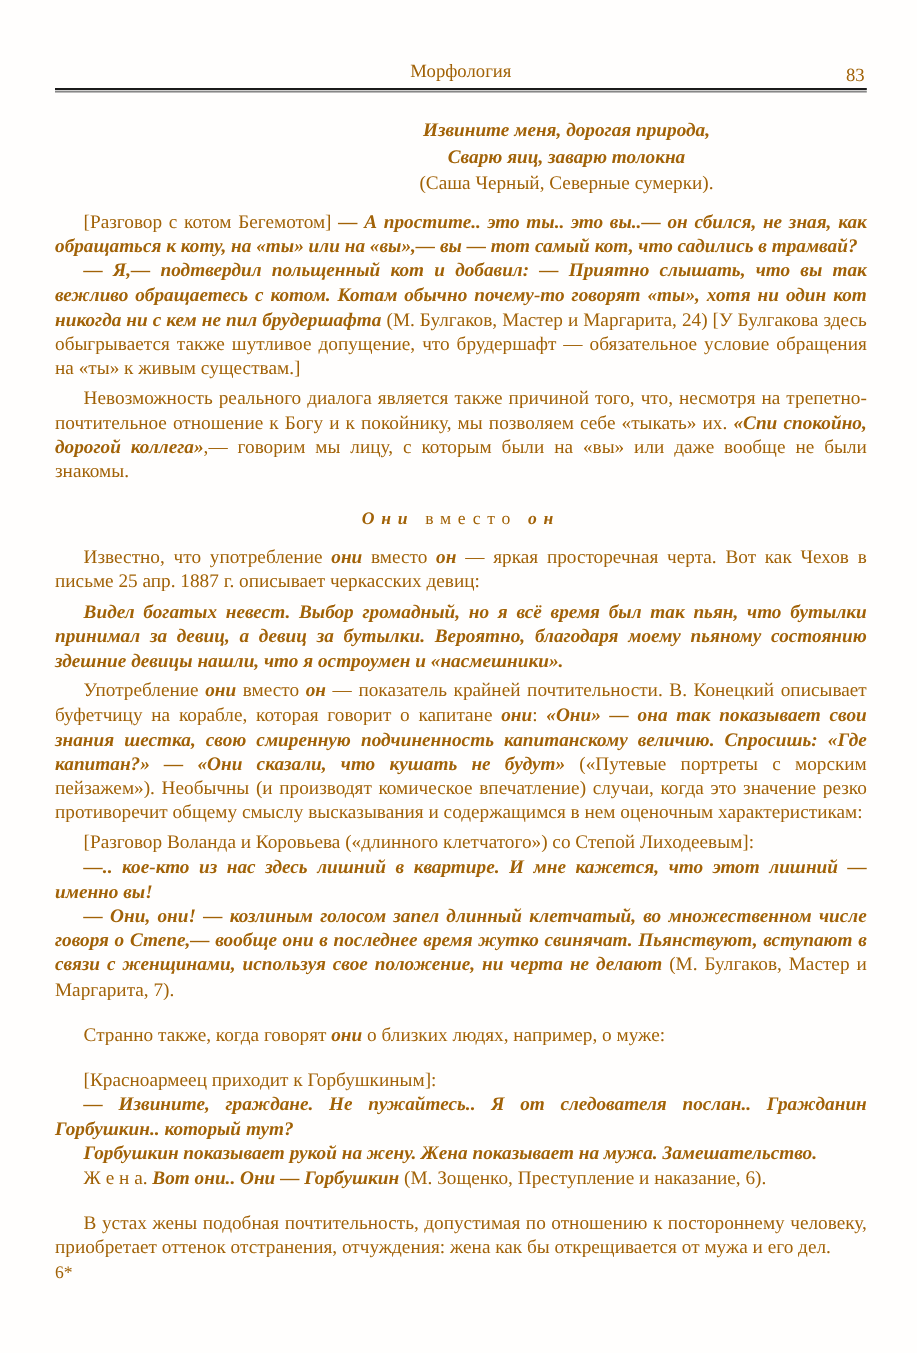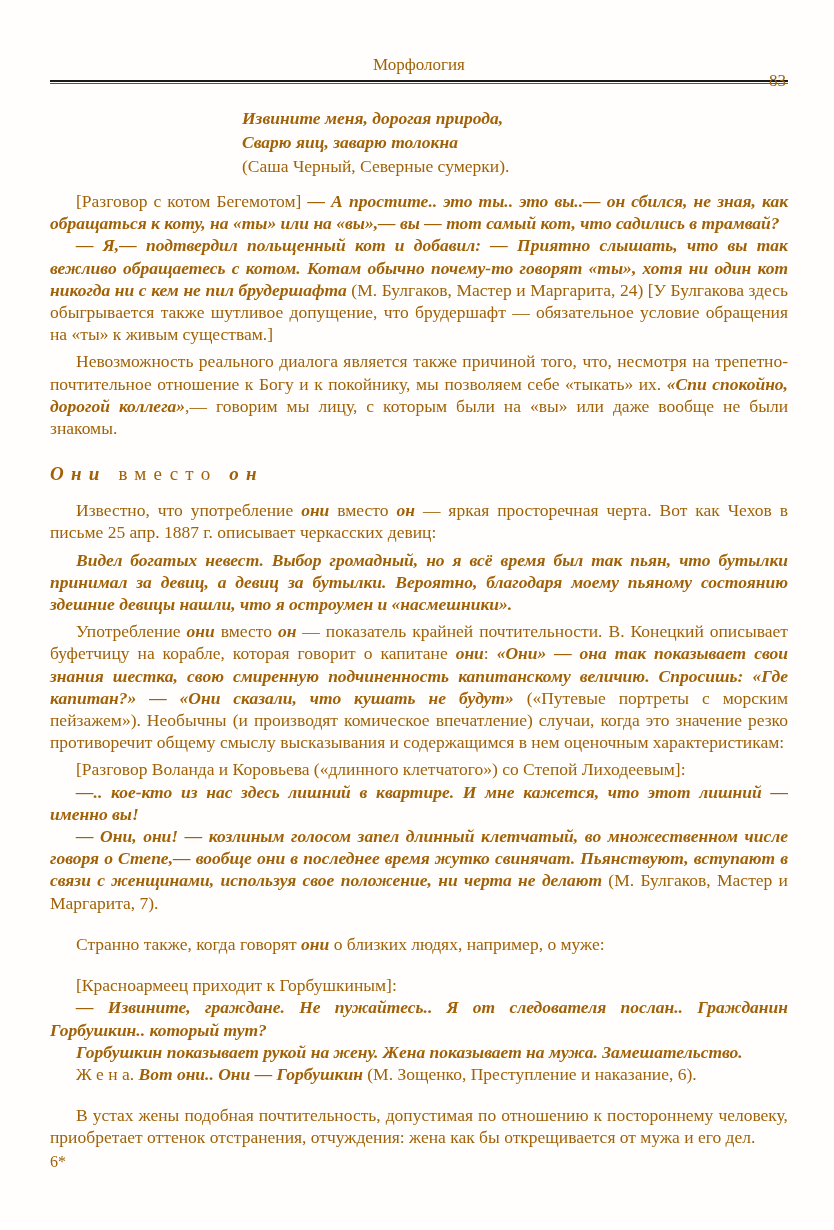--- a/index.html
+++ b/index.html
@@ -25,48 +25,50 @@
     font-size: 17px;
     line-height: 22px;
   }
   .running-title {
     display: block;
     text-align: center;
   }
   .page-number {
     position: absolute;
     right: 2px;
-    top: 16px;
+    top: 4px;
   }
   .header-rule { margin-top: 2px; }
   .rule-thick { height: 2px; background: #1b1b1b; }
   .rule-thin  { height: 1px; background: #555; margin-top: 1px; }
 
   
   .epigraph {
     margin: 22px 0 12px 192px;
     font-size: 17.5px;
     line-height: 24px;
+    text-align: center;
   }
 
   
   .para {
     margin: 0;
     font-size: 17.5px;
     line-height: 22.2px;
     text-align: justify;
     text-indent: 26px;
     hyphens: none;
   }
   .gap-sm { margin-top: 5px; }
   .gap-md { margin-top: 19px; }
 
   .section-heading {
     font-weight: normal;
-    font-size: 19px;
+    font-size: 16px;
+    text-align: center;
     letter-spacing: 0.38em;
     margin: 24px 0 14px 0;
     text-indent: 0;
   }
 
   .footer-mark {
     font-size: 16px;
     line-height: 20px;
     margin-top: 3px;
   }

